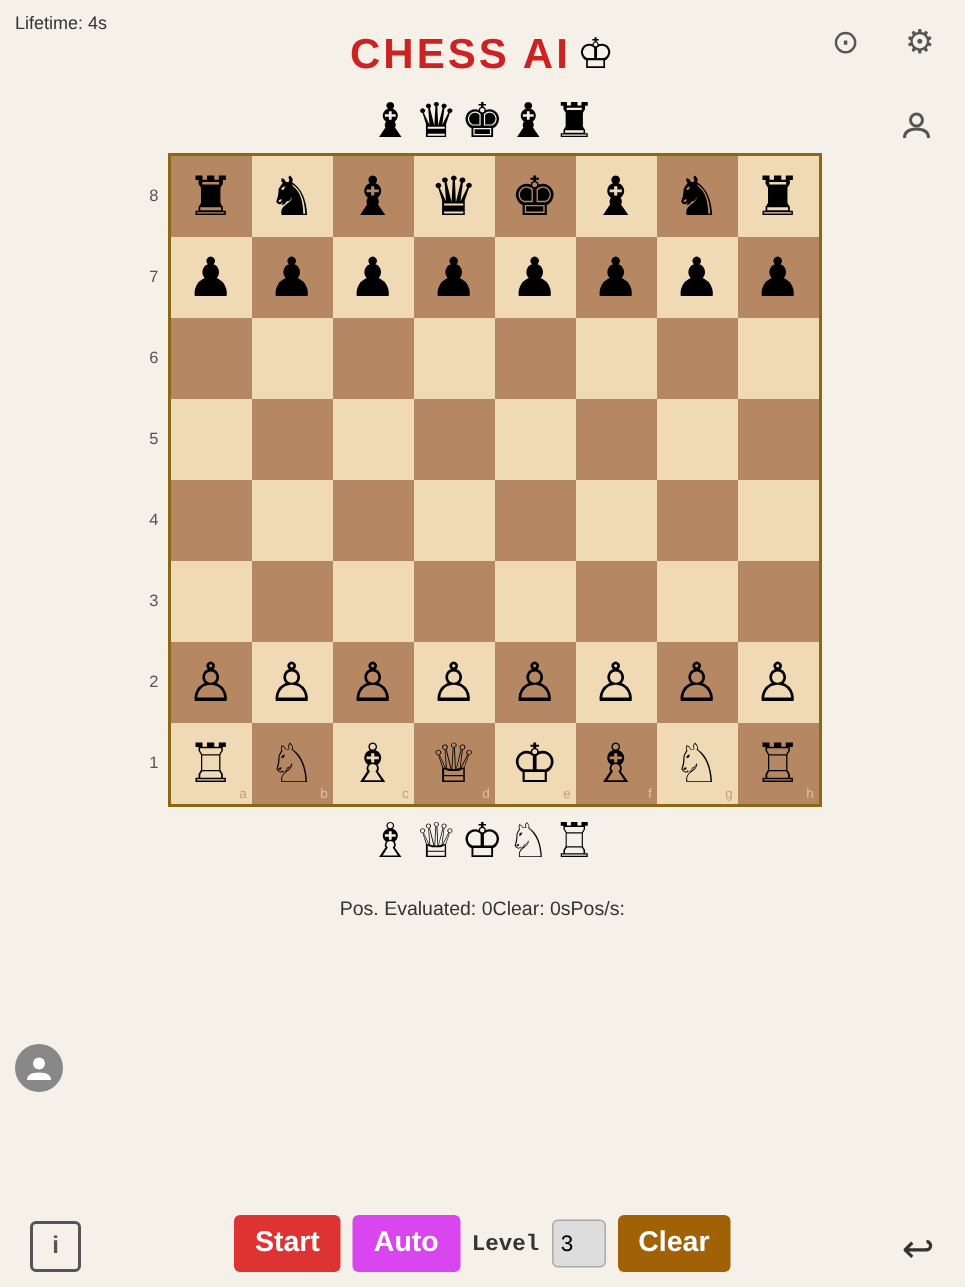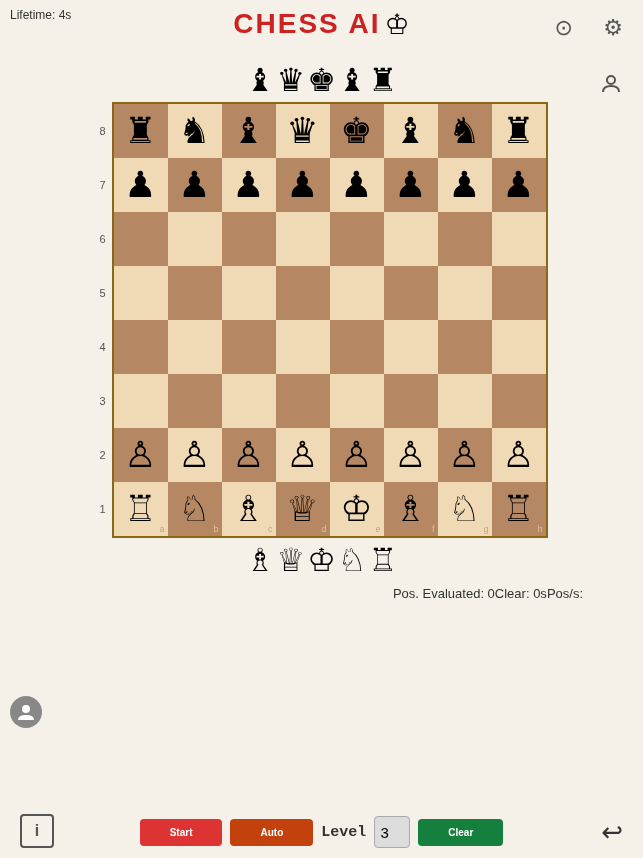--- a/index.html
+++ b/index.html
@@ -8,21 +8,21 @@
       height: 858px;
       background: #f5f0e8;
       font-family: Arial, sans-serif;
       position: relative;
       overflow: hidden;
     }
 
     
     #header {
       display: flex;
-      align-items: flex-start;
+      align-items: flex-end;
       justify-content: center;
       padding: 8px 10px;
       position: relative;
       height: 60px;
     }
     #header-title {
       font-size: 28px;
       font-weight: bold;
       color: #cc2222;
       letter-spacing: 2px;
@@ -123,25 +123,25 @@
       font-size: 9px;
       color: inherit;
       opacity: 0.7;
     }
     .square.light .file-label { color: #b58863; }
     .square.dark  .file-label { color: #f0d9b5; }
 
     
     #stats-row {
       display: flex;
-      justify-content: flex-end;
+      justify-content: center;
       padding: 4px 60px;
       font-size: 13px;
       color: #333;
-      margin-top: 2px;
+      margin-top: 14px;
     }
 
     
     #bottom-controls {
       position: absolute;
       bottom: 10px;
       left: 0; right: 0;
       display: flex;
       align-items: center;
       justify-content: center;
@@ -158,45 +158,45 @@
       background: none;
       cursor: pointer;
       font-size: 16px;
       font-weight: bold;
       color: #555;
       display: flex;
       align-items: center;
       justify-content: center;
     }
     .ctrl-btn {
-      padding: 8px 30px;
-      font-size: 10px;
+      padding: 8px 14px;
+      font-size: 19px;
       font-weight: bold;
       border: none;
       cursor: pointer;
       border-radius: 4px;
     }
     #start-btn { background: #dd3333; color: white; }
-    #auto-btn  { background: #c2410c; color: white; }
+    #auto-btn  { background: #d946ef; color: white; }
     #level-label {
       font-size: 15px;
       font-weight: bold;
       color: #333;
       font-family: Liberation Mono, monospace;
     }
     #level-input {
       width: 36px;
       height: 32px;
       text-align: center;
       font-size: 15px;
       border: 1px solid #aaa;
       border-radius: 4px;
       background: #ddd;
     }
-    #clear-btn { background: #15803d; color: white; }
+    #clear-btn { background: #a16207; color: white; }
     #back-btn {
       position: absolute;
       right: 20px;
       bottom: 10px;
       background: none;
       border: none;
       font-size: 26px;
       cursor: pointer;
       color: #333;
     }

